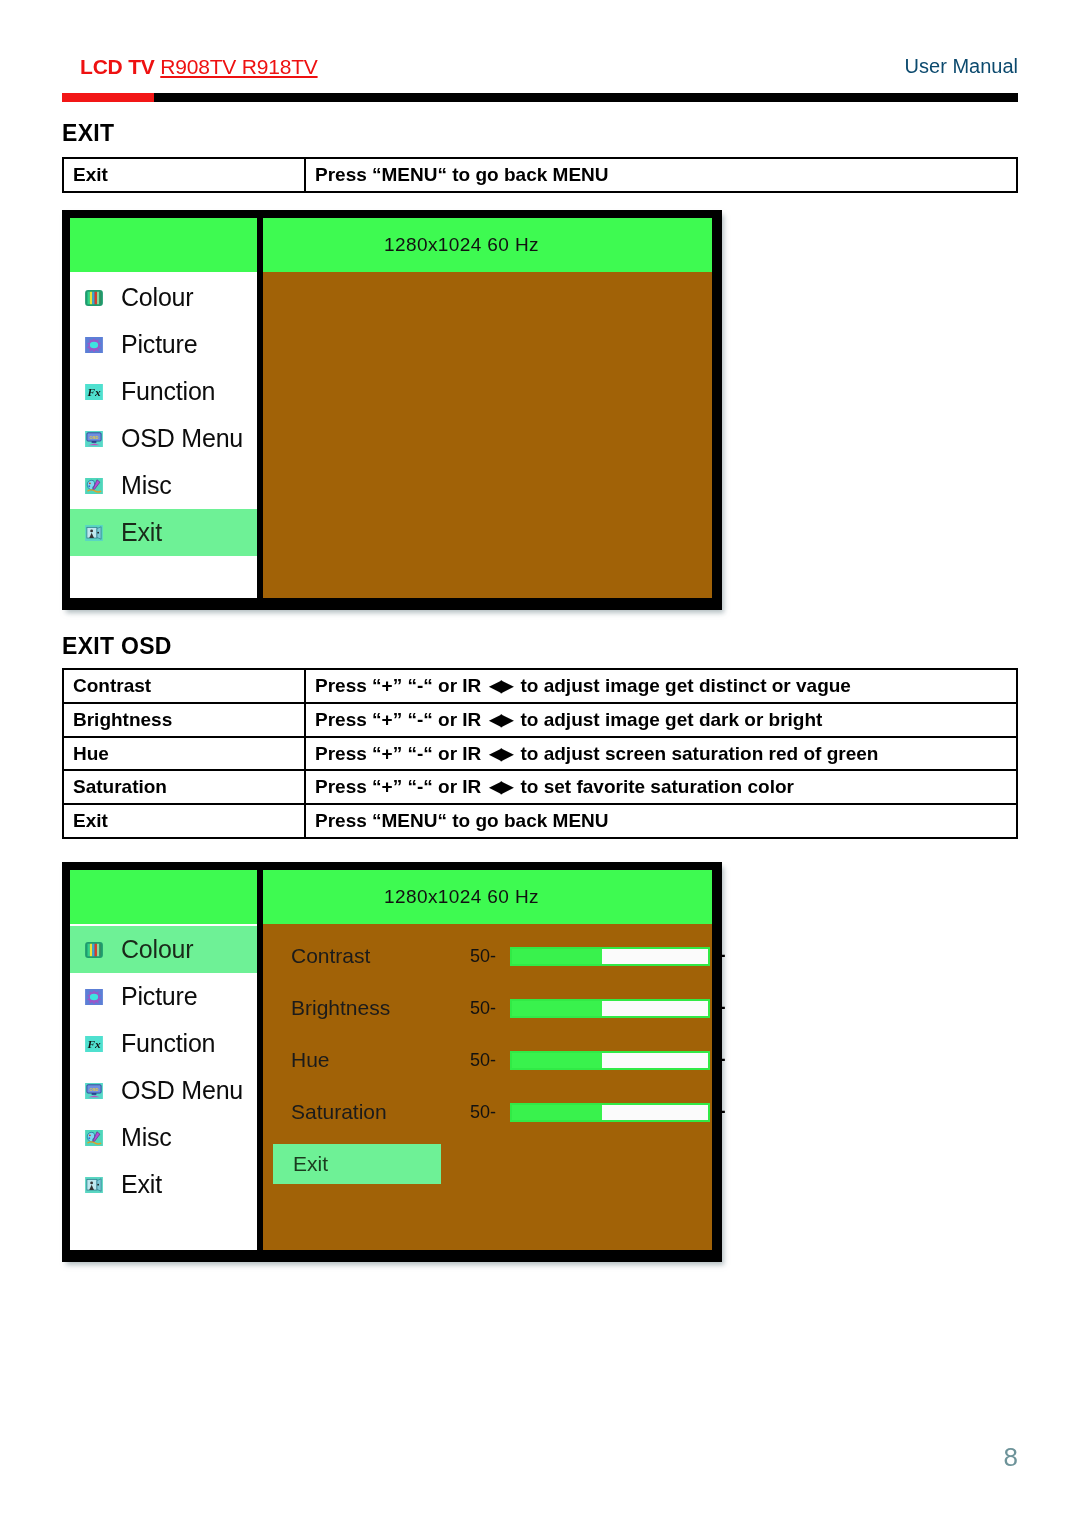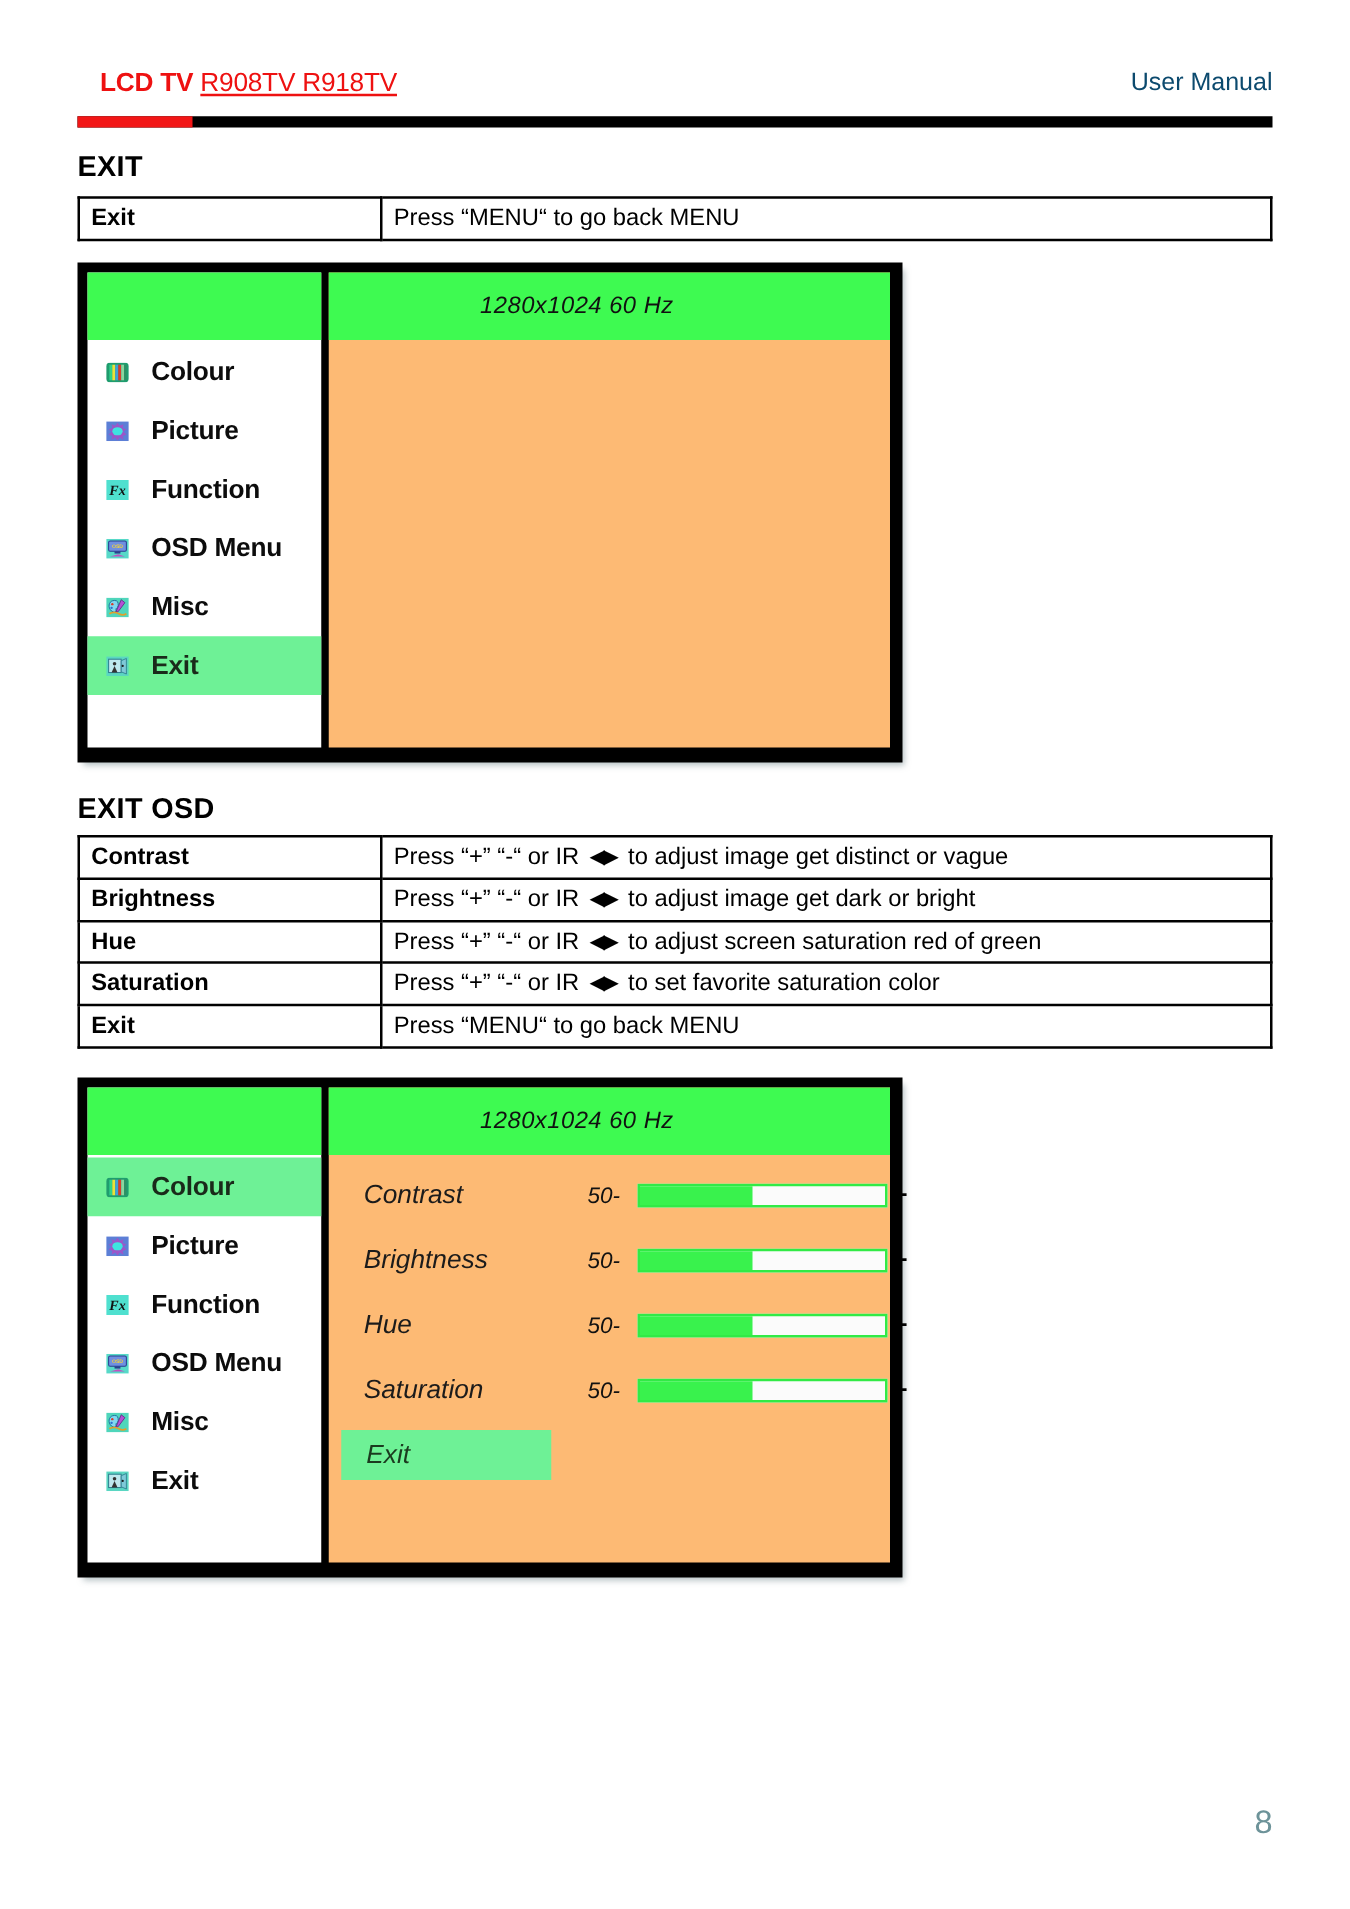--- a/index.html
+++ b/index.html
@@ -89,21 +89,21 @@
     line-height: 1.25;
     vertical-align: middle;
     height: 27px;
     box-sizing: border-box;
   }
   .spec-table td.c-label {
     width: 242px;
     font-weight: bold;
   }
   .spec-table td.c-desc {
-    font-weight: normal;
+    font-weight: bold;
     white-space: nowrap;
   }
   .ir-arrows {
     font-size: 16px;
     letter-spacing: -1px;
     padding: 0 3px;
     display: inline-block;
     vertical-align: 1px;
   }
 
@@ -136,24 +136,23 @@
     height: 54px;
     background: #3efa51;
     flex: 0 0 auto;
   }
   .osd-sidebar-list {
     flex: 1 1 auto;
     padding-top: 2px;
   }
   .osd-main {
     flex: 1 1 auto;
-    background: #fdba74;
+    background: #a16207;
     display: flex;
     flex-direction: column;
-    font-style: italic;
   }
   .osd-main-top {
     height: 54px;
     background: #3efa51;
     flex: 0 0 auto;
     display: flex;
     align-items: center;
     justify-content: center;
     padding-right: 52px;
     box-sizing: border-box;
@@ -173,22 +172,22 @@
   
   .menu-row {
     display: flex;
     align-items: center;
     height: 47px;
     padding-left: 9px;
     box-sizing: border-box;
   }
   .menu-row.selected { background: #6ef196; }
   .menu-row .m-label {
-    font-size: 21px;
-    font-weight: bold;
+    font-size: 25px;
+    font-weight: normal;
     color: #0c0c0c;
     margin-left: 12px;
     white-space: nowrap;
     letter-spacing: -0.2px;
   }
   .menu-row.selected .m-label { color: #1a2a1a; }
 
   
   .m-icon {
     width: 30px;

